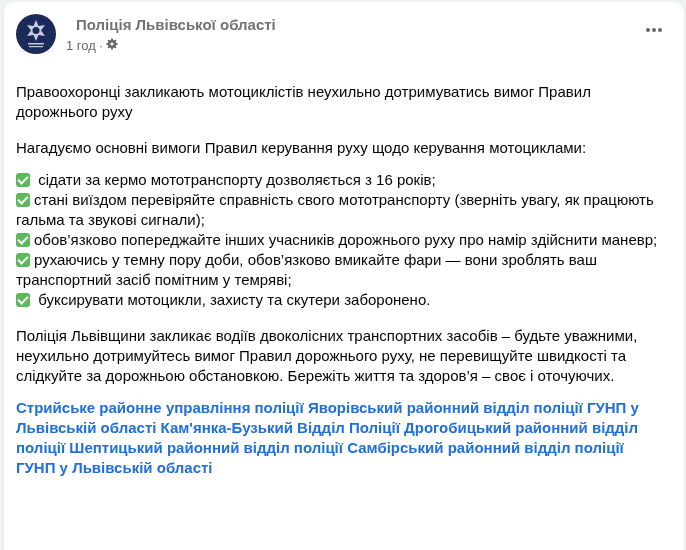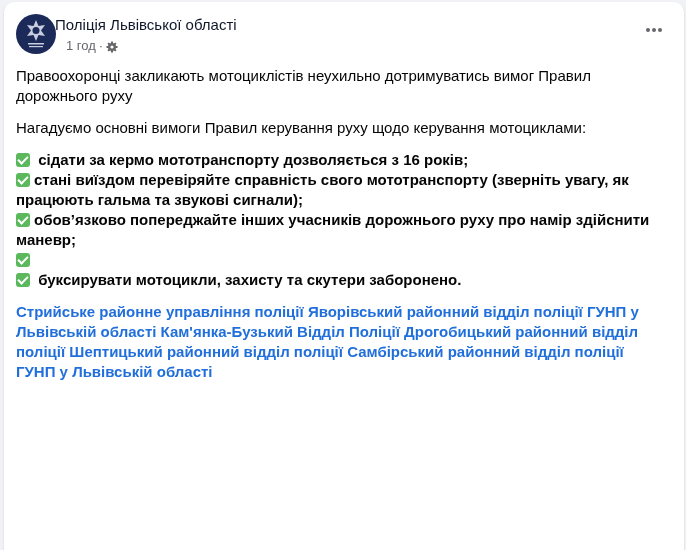--- a/index.html
+++ b/index.html
@@ -13,37 +13,37 @@
       background: #ffffff; border-radius: 10px;
       box-shadow: 0 1px 2px rgba(0,0,0,0.15);
     }
     .header { position: absolute; left: 12px; top: 12px; height: 44px; width: 660px; }
     .avatar {
       position: absolute; left: 0; top: 0; width: 40px; height: 40px; border-radius: 50%;
       background: #1c2a5a; overflow: hidden;
     }
     .avatar svg { display: block; }
     .page-name {
-      position: absolute; left: 39px; top: 2px; font-size: 15px; font-weight: normal; color: #0f172a;
+      position: absolute; left: 60px; top: 2px; font-size: 15px; font-weight: bold; color: #737373;
     }
     .meta {
       position: absolute; left: 50px; top: 24px; font-size: 13px; color: #65676b;
-      display: flex; align-items: flex-end; gap: 3px;
+      display: flex; align-items: flex-start; gap: 3px;
     }
     .more-btn {
       position: absolute; right: 8px; top: 6px; width: 28px; height: 20px;
       display: flex; align-items: center; justify-content: center; gap: 2px; cursor: pointer;
     }
     .more-btn span { width: 4px; height: 4px; border-radius: 50%; background: #65676b; display: block; }
     .body {
       position: absolute; left: 12px; top: 64px; width: 650px;
       font-size: 15px; line-height: 20px; color: #050505;
     }
-    .para { margin: 0 0 12px 0; }
-    .list { margin: 0 0 12px 0; font-weight: bold; }
+    .para { margin: 16px 0 12px 0; }
+    .list { margin: 0 0 12px 0; }
     .list-item { display: block; }
     .check {
       display: inline-block; width: 14px; height: 14px; border-radius: 3px;
       background: #5cb85c; vertical-align: -2px; margin-right: 4px; position: relative;
     }
     .check::after {
       content: ""; position: absolute; left: 4px; top: 1px; width: 4px; height: 8px;
       border: solid #fff; border-width: 0 2px 2px 0; transform: rotate(45deg);
     }
     .tags { font-weight: bold; color: #216fdb; }
@@ -83,23 +83,24 @@
     </div>
   </div>
 
   <div class="body">
     <p class="para">Правоохоронці закликають мотоциклістів неухильно дотримуватись вимог Правил дорожнього руху</p>
     <p class="para">Нагадуємо основні вимоги Правил керування руху щодо керування мотоциклами:</p>
     <div class="list">
       <span class="list-item"><span class="check"></span><span> сідати за кермо мототранспорту дозволяється з 16 років;</span></span>
       <span class="list-item"><span class="check"></span><span>стані виїздом перевіряйте справність свого мототранспорту (зверніть увагу, як працюють гальма та звукові сигнали);</span></span>
       <span class="list-item"><span class="check"></span><span>обов’язково попереджайте інших учасників дорожнього руху про намір здійснити маневр;</span></span>
-      <span class="list-item"><span class="check"></span></span>
+      <span class="list-item"><span class="check"></span><span>рухаючись у темну пору доби, обов’язково вмикайте фари — вони зроблять ваш транспортний засіб помітним у темряві;</span></span>
       <span class="list-item"><span class="check"></span><span> буксирувати мотоцикли, захисту та скутери заборонено.</span></span>
     </div>
+    <p class="para">Поліція Львівщини закликає водіїв двоколісних транспортних засобів – будьте уважними, неухильно дотримуйтесь вимог Правил дорожнього руху, не перевищуйте швидкості та слідкуйте за дорожньою обстановкою. Бережіть життя та здоров’я – своє і оточуючих.</p>
     <div class="tags">
       <span class="tag">Стрийське районне управління  поліції</span>
       <span class="tag">Яворівський районний відділ поліції ГУНП у Львівській області</span>
       <span class="tag">Кам'янка-Бузький Відділ Поліції</span>
       <span class="tag">Дрогобицький районний відділ поліції</span>
       <span class="tag">Шептицький районний відділ поліції</span>
       <span class="tag">Самбірський районний відділ поліції ГУНП у Львівській області</span>
     </div>
   </div>
 </div>

